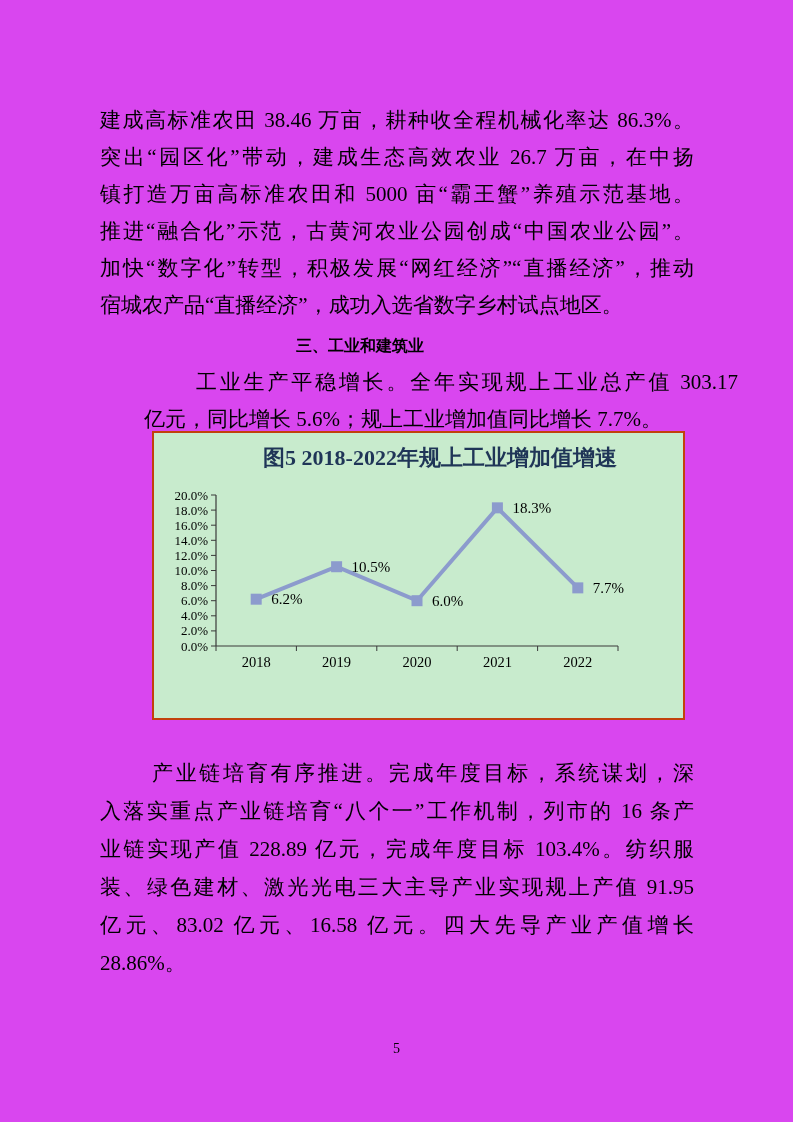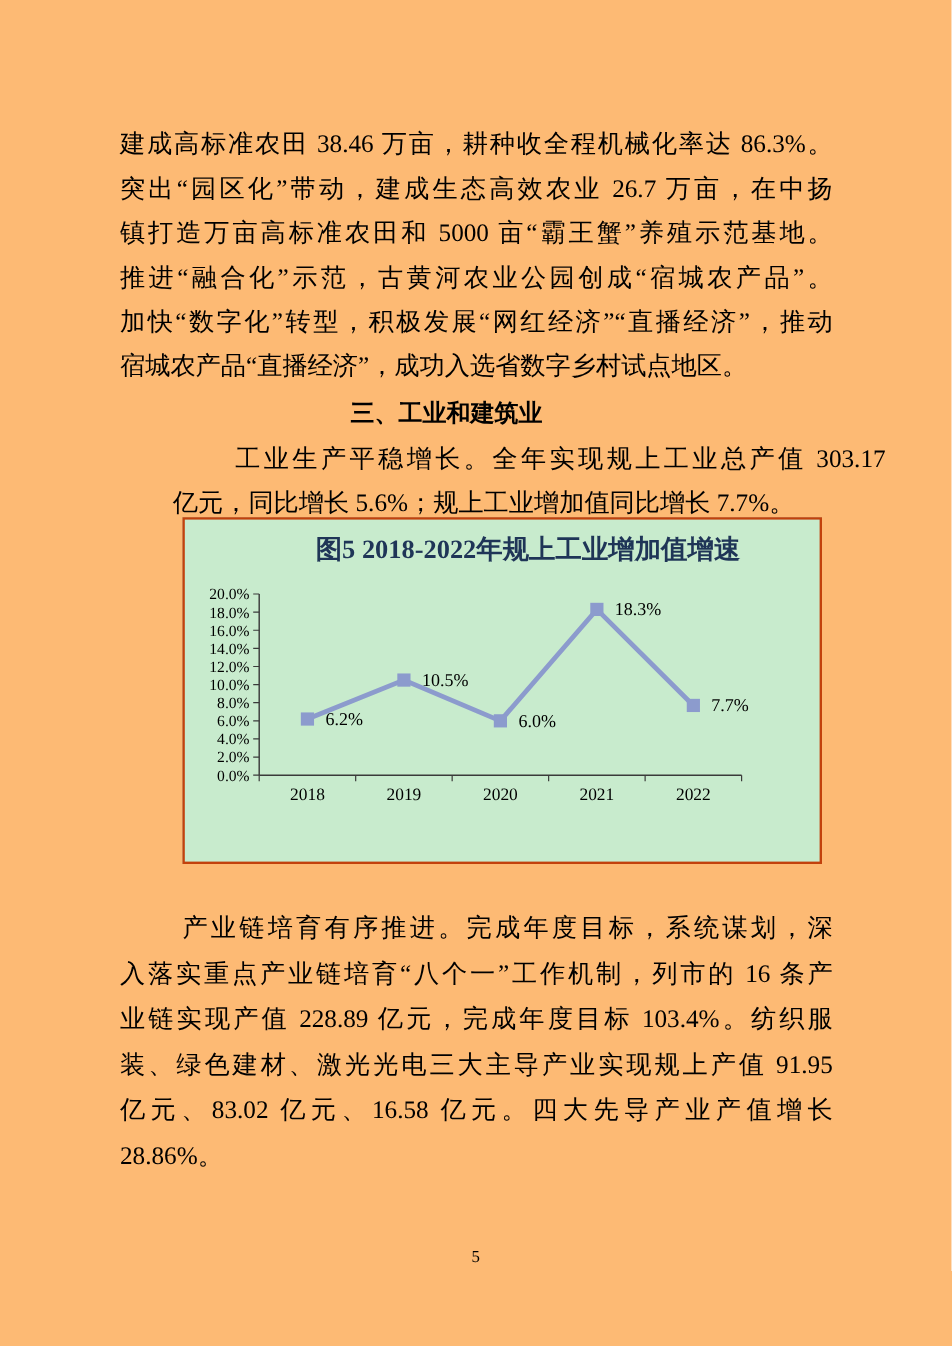--- a/index.html
+++ b/index.html
@@ -1,30 +1,30 @@
 <!DOCTYPE html>
 <html><head>
 <meta charset="utf-8">
 <style>
   html,body{margin:0;padding:0;background:#ffffff;}
   .page{
-    position:relative;width:793px;height:1122px;background:#fdba74;
+    position:relative;width:793px;height:1122px;background:#d946ef;
     font-family:"Liberation Serif","DejaVu Serif",serif;color:#000;overflow:hidden;
   }
   .para{position:absolute;left:100px;width:594px;font-size:21px;line-height:37px;}
   .para-1{top:102px;}
   .para-2{top:364px;margin-left:44px;}
   .para-3{top:754px;line-height:38px;}
   .bline{white-space:normal;}
   .just{text-align:justify;text-align-last:justify;}
   .last{text-align:left;}
   .indent{text-indent:52px;}
   .heading{
-    position:absolute;left:112px;top:327px;width:520px;margin:0;
-    text-align:center;font-size:20px;font-weight:bold;line-height:37px;
+    position:absolute;left:100px;top:327px;width:520px;margin:0;
+    text-align:center;font-size:16px;font-weight:bold;line-height:37px;
     font-family:"Liberation Sans","DejaVu Sans",sans-serif;
   }
   .chart-figure{
     position:absolute;left:152px;top:431px;margin:0;
     width:529px;height:285px;border:2px solid #c2410c;background:#c8ebcd;
   }
   .chart-figure svg{display:block;}
   .folio{
     position:absolute;top:1040px;left:0;width:100%;text-align:center;
     font-size:14px;line-height:18px;
@@ -32,21 +32,21 @@
 </style>
 </head>
 <body>
 
 <div class="page">
 
   <div class="para para-1">
     <div class="bline just">建成高标准农田 38.46 万亩，耕种收全程机械化率达 86.3%。</div>
     <div class="bline just">突出“园区化”带动，建成生态高效农业 26.7 万亩，在中扬</div>
     <div class="bline just">镇打造万亩高标准农田和 5000 亩“霸王蟹”养殖示范基地。</div>
-    <div class="bline just">推进“融合化”示范，古黄河农业公园创成“宿城农产品”。</div>
+    <div class="bline just">推进“融合化”示范，古黄河农业公园创成“中国农业公园”。</div>
     <div class="bline just">加快“数字化”转型，积极发展“网红经济”“直播经济”，推动</div>
     <div class="bline last">宿城农产品“直播经济”，成功入选省数字乡村试点地区。</div>
   </div>
 
   <h2 class="heading">三、工业和建筑业</h2>
 
   <div class="para para-2">
     <div class="bline just indent">工业生产平稳增长。全年实现规上工业总产值 303.17</div>
     <div class="bline last">亿元，同比增长 5.6%；规上工业增加值同比增长 7.7%。</div>
   </div>

